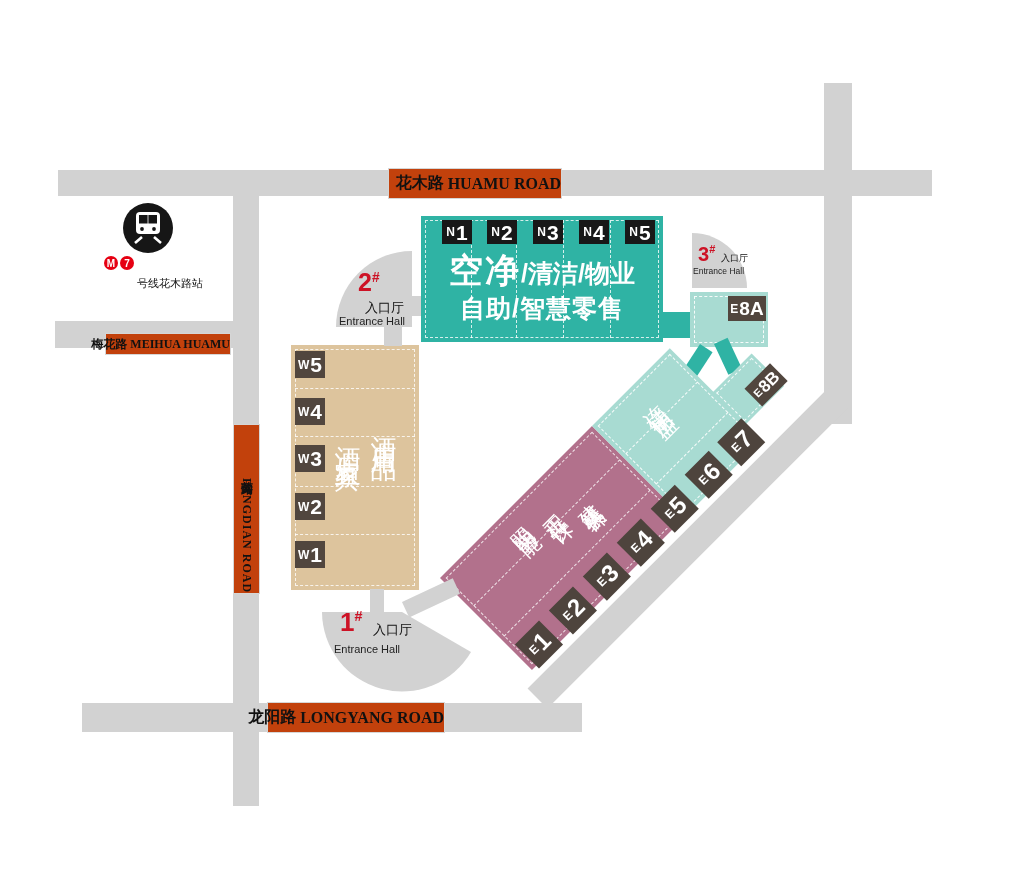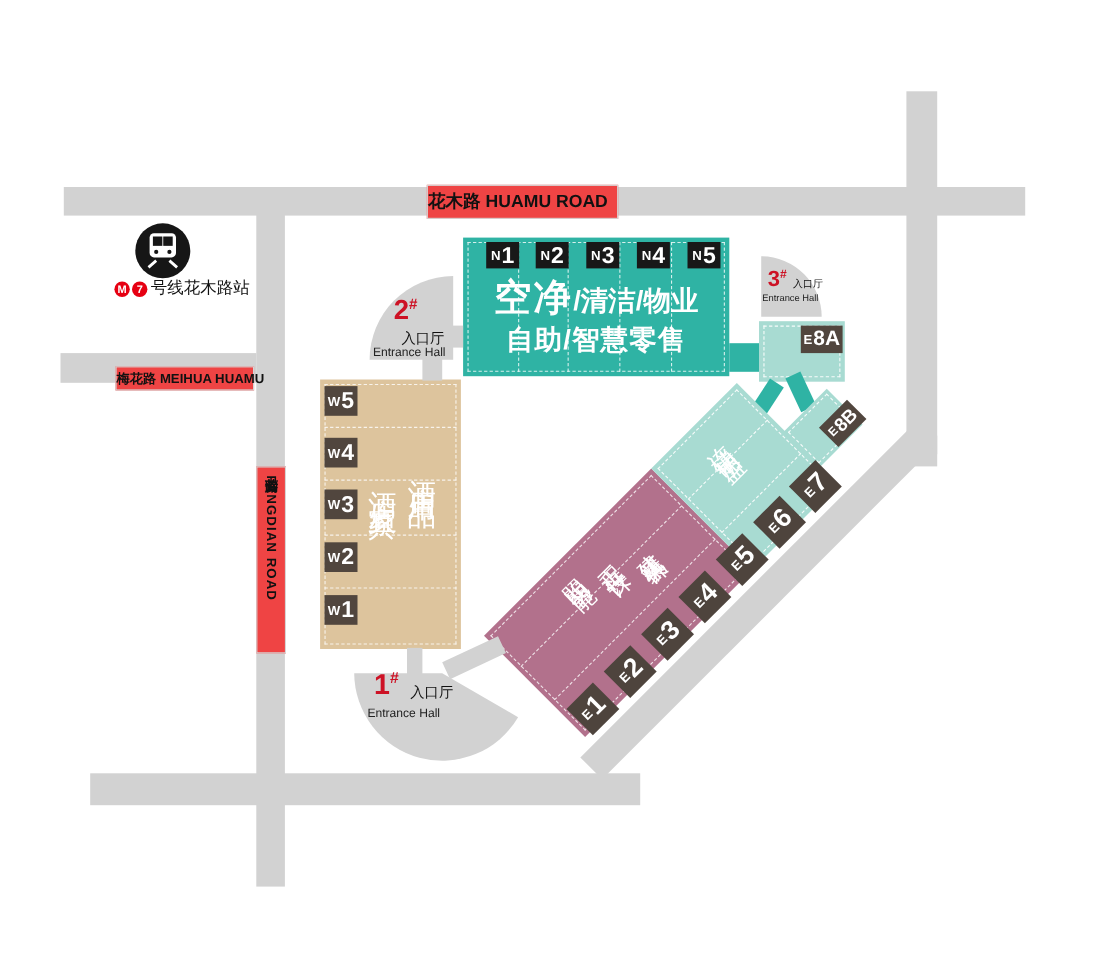--- a/index.html
+++ b/index.html
@@ -1,23 +1,23 @@
 <!DOCTYPE html>
 <html><head>
 <meta charset="utf-8">
 <style>
   html,body{margin:0;padding:0;background:#fff;}
   #map{position:relative;width:1018px;height:874px;background:#ffffff;overflow:hidden;
        font-family:"Liberation Sans", sans-serif;}
   .abs{position:absolute;}
   
   .road{position:absolute;background:#d2d2d2;}
-  .road-label{position:absolute;background:#ef4444;border:1px solid #d6d6d6;color:#111;
-       font-family:Liberation Sans, sans-serif;font-weight:bold;
-       display:flex;align-items:center;justify-content:flex-start;white-space:nowrap;}
+  .road-label{position:absolute;background:#c2410c;border:1px solid #d6d6d6;color:#111;
+       font-family:Liberation Serif, serif;font-weight:bold;
+       display:flex;align-items:center;justify-content:flex-end;white-space:nowrap;}
   .road-label.vert{writing-mode:vertical-rl;text-orientation:mixed;letter-spacing:1px;}
   
   .hall{position:absolute;}
   .dash-inset{position:absolute;inset:4px;border:1px dashed rgba(255,255,255,.8);pointer-events:none;}
   .vsep{position:absolute;top:4px;bottom:4px;width:0;border-left:1px dashed rgba(255,255,255,.8);}
   .hsep{position:absolute;left:4px;right:4px;height:0;border-top:1px dashed rgba(255,255,255,.8);}
   
   .badge{position:absolute;display:flex;align-items:center;justify-content:center;
          color:#fff;font-weight:bold;line-height:1;}
   .badge .bp{font-size:12px;margin-right:1px;}
@@ -49,36 +49,39 @@
 
   <div class="road-label" style="left:388px;top:168px;width:172px;height:29px;font-size:16px;">
     <span>花木路</span>&nbsp;<span>HUAMU ROAD</span>
   </div>
   <div class="road-label" style="left:105px;top:333px;width:124px;height:20px;font-size:12px;">
     <span>梅花路</span>&nbsp;<span>MEIHUA HUAMU</span>
   </div>
   <div class="road-label vert" style="left:233px;top:424px;width:25px;height:168px;font-size:12px;">
     <span>芳甸路</span>&nbsp;<span>FANGDIAN ROAD</span>
   </div>
+  <div class="road-label" style="left:267px;top:702px;width:176px;height:29px;font-size:16px;">
+    <span>龙阳路</span>&nbsp;<span>LONGYANG ROAD</span>
+  </div>
 
   <div class="abs" style="left:123px;top:203px;width:50px;height:50px;background:#161616;border-radius:50%;">
     <svg width="50" height="50" viewBox="0 0 50 50">
       <rect x="13" y="9" width="24" height="22" rx="4" fill="#ffffff"></rect>
       <rect x="16" y="12" width="8.6" height="8.5" fill="#161616"></rect>
       <rect x="25.4" y="12" width="8.6" height="8.5" fill="#161616"></rect>
       <circle cx="19" cy="26" r="1.9" fill="#161616"></circle>
       <circle cx="31" cy="26" r="1.9" fill="#161616"></circle>
       <path d="M12 40 L19 34 M38 40 L31 34" stroke="#ffffff" stroke-width="2.6"></path>
     </svg>
   </div>
   <div class="abs" style="left:104px;top:256px;width:14px;height:14px;background:#e60012;border-radius:50%;color:#fff;font-size:10px;font-weight:bold;display:flex;align-items:center;justify-content:center;">M</div>
   <div class="abs" style="left:120px;top:256px;width:14px;height:14px;background:#e60012;border-radius:50%;color:#fff;font-size:10px;font-weight:bold;display:flex;align-items:center;justify-content:center;">
     <span>7</span>
   </div>
-  <div class="abs" style="left:137px;top:252px;font-size:15px;color:#111;white-space:nowrap;">号线花木路站</div>
+  <div class="abs" style="left:137px;top:276px;font-size:11px;color:#111;white-space:nowrap;">号线花木路站</div>
 
   <div class="hall" style="left:421px;top:216px;width:242px;height:126px;background:#2fb3a4;">
     <div class="dash-inset"></div>
     <div class="vsep" style="left:50px;"></div>
     <div class="vsep" style="left:95px;"></div>
     <div class="vsep" style="left:142px;"></div>
     <div class="vsep" style="left:189px;"></div>
     <div class="badge black" style="left:21px;top:4px;width:30px;height:24px;">
         <span class="bp">N</span>
         <span class="bn">1</span>

